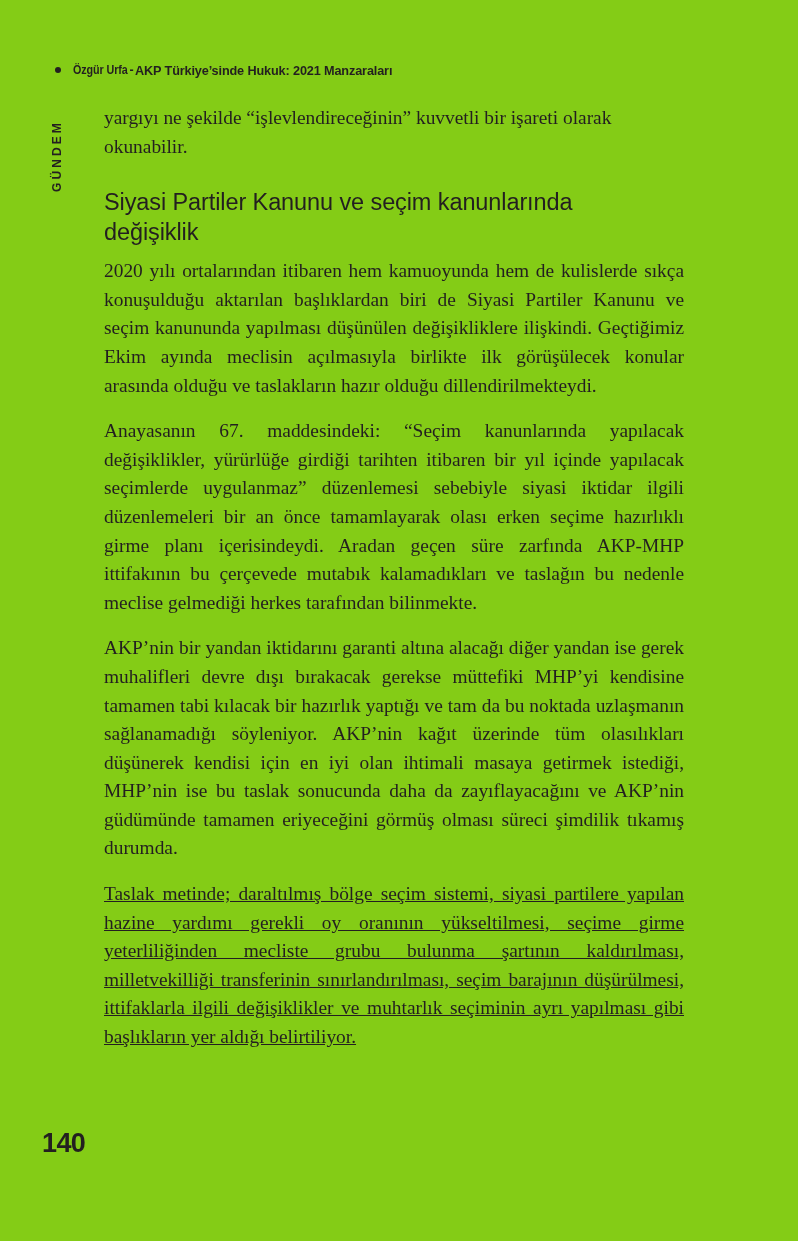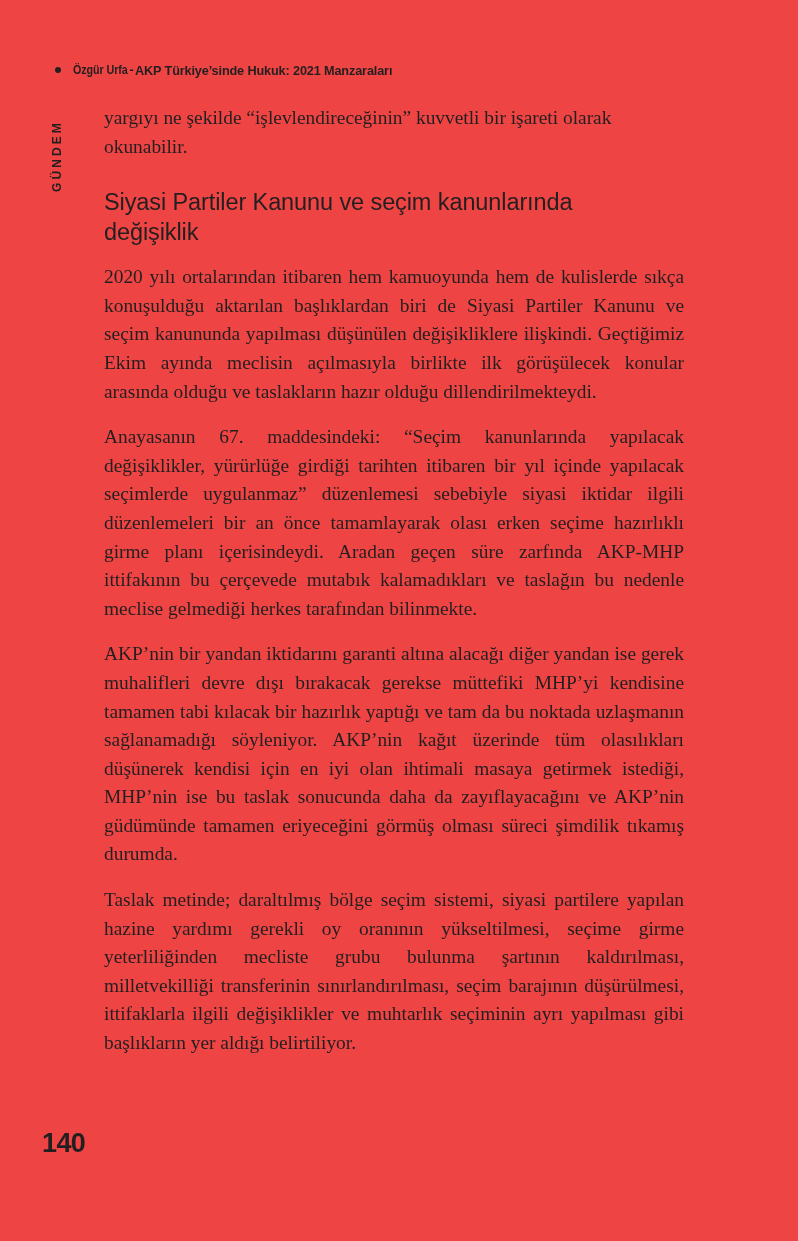--- a/index.html
+++ b/index.html
@@ -16,21 +16,21 @@
     font-family: "Liberation Serif", serif;
     color: #231f20;
     -webkit-font-smoothing: antialiased;
   }
 
   .page {
     position: absolute;
     inset: 0;
     width: 798px;
     height: 1241px;
-    background: #ef4444;
+    background: #84cc16;
   }
 
   
   .running-head {
     position: absolute;
     left: 55px;
     top: 60px;
     width: 680px;
     height: 20px;
     display: flex;
@@ -114,24 +114,25 @@
     color: #231f20;
     text-align: justify;
     text-justify: inter-word;
     hyphens: manual;
   }
   p.body-para.flush {
     text-align: left;
   }
   p.body-para:last-child {
     margin-bottom: 0;
+    text-decoration: underline;
   }
 
   h2.section-heading {
-    margin: 26px 0 16px 0;
+    margin: 26px 0 10px 0;
     font-family: "Liberation Sans", sans-serif;
     font-size: 23.5px;
     font-weight: 400;
     line-height: 30px;
     letter-spacing: -0.1px;
     color: #231f20;
     max-width: 560px;
   }
 
   

